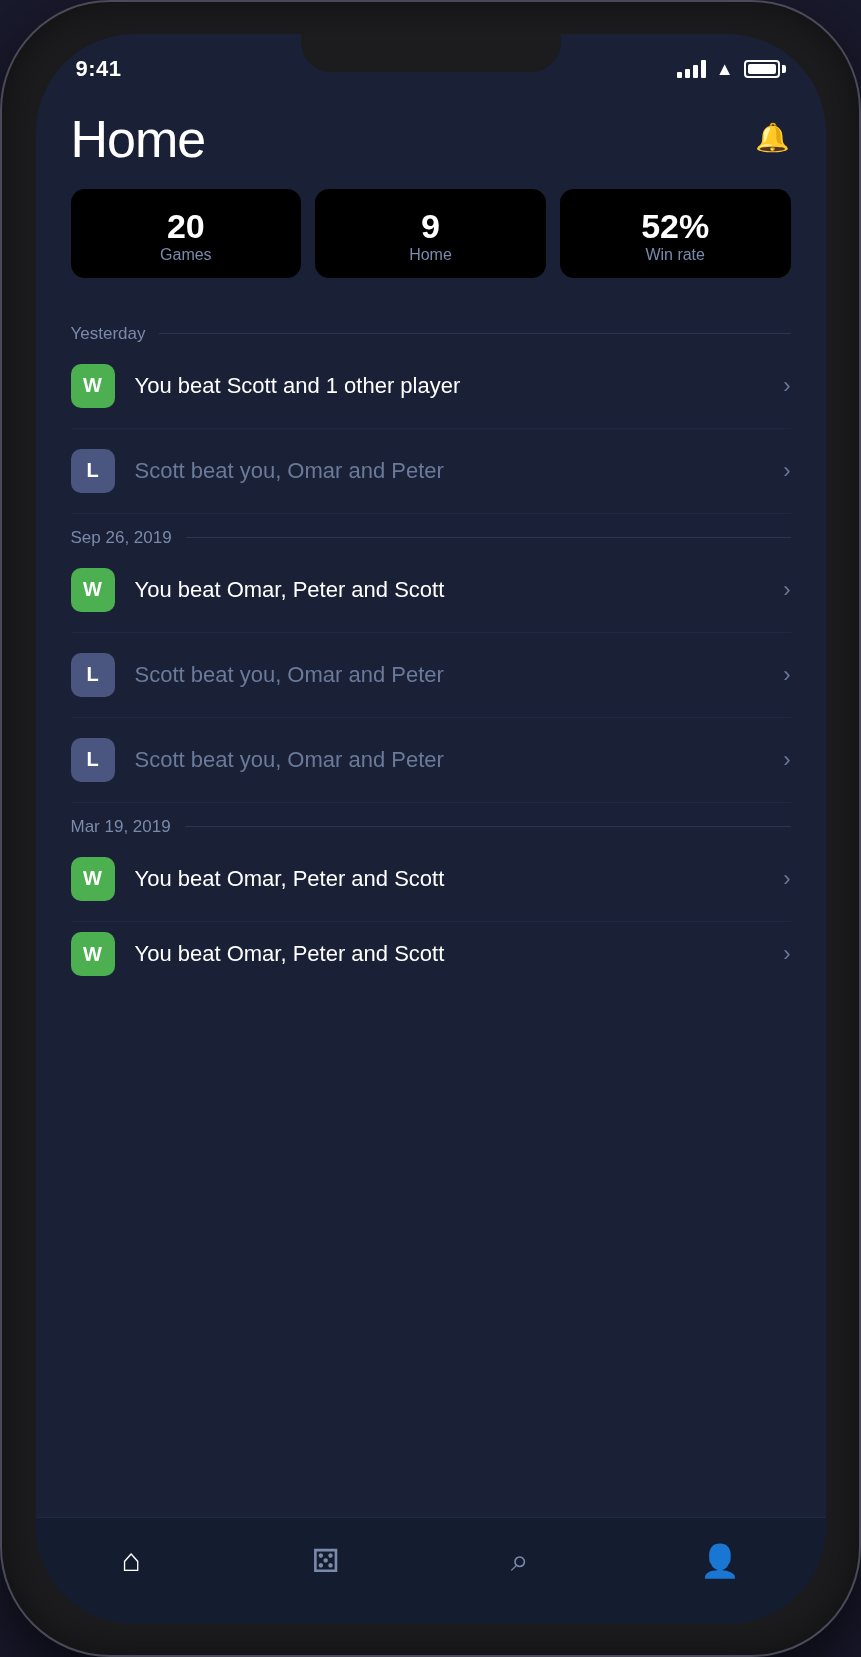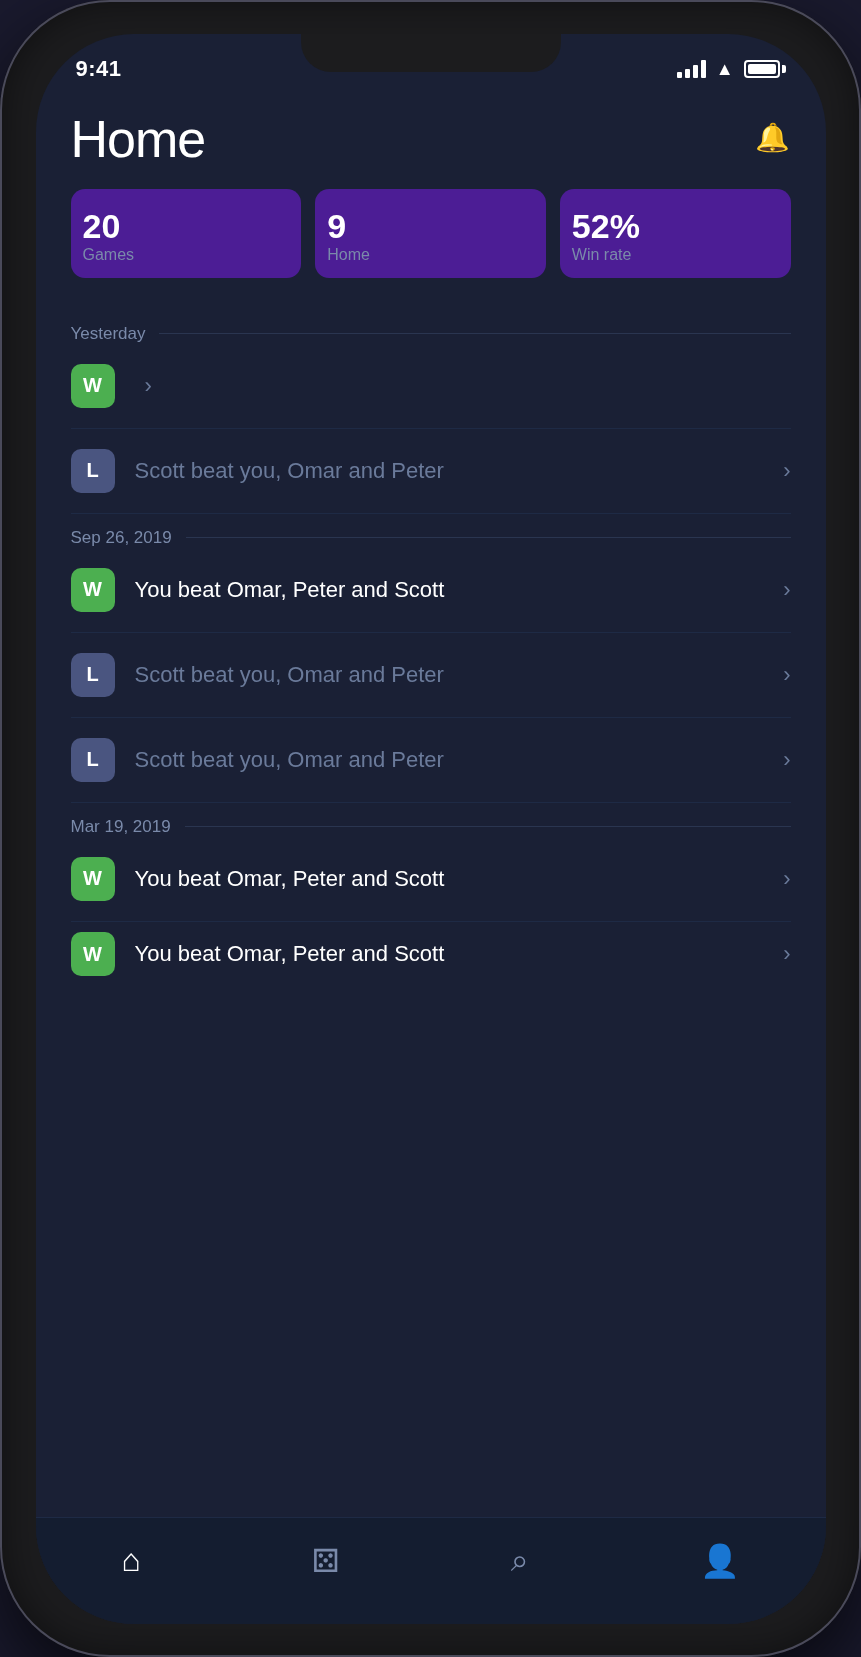--- a/index.html
+++ b/index.html
@@ -159,23 +159,24 @@
     
     .stats-row {
       display: flex;
       gap: 14px;
       margin-bottom: 32px;
       flex-shrink: 0;
     }
 
     .stat-card {
       flex: 1;
-      background: #4c1d95;
+      background: #000000;
       border-radius: 14px;
       padding: 18px 12px 14px;
+      text-align: center;
     }
 
     .stat-value {
       color: #ffffff;
       font-size: 34px;
       font-weight: 600;
       display: block;
     }
 
     .stat-label {
@@ -355,20 +356,21 @@
 
         <div class="section-header">
           <span class="section-label">Yesterday</span>
           <div class="section-line"></div>
         </div>
 
         <div class="game-item">
           <div class="badge badge-win">
             <span>W</span>
           </div>
+          <span class="game-text game-text-win">You beat Scott and 1 other player</span>
           <span class="chevron">›</span>
         </div>
 
         <div class="game-item">
           <div class="badge badge-loss">
             <span>L</span>
           </div>
           <span class="game-text game-text-loss">Scott beat you, Omar and Peter</span>
           <span class="chevron">›</span>
         </div>

